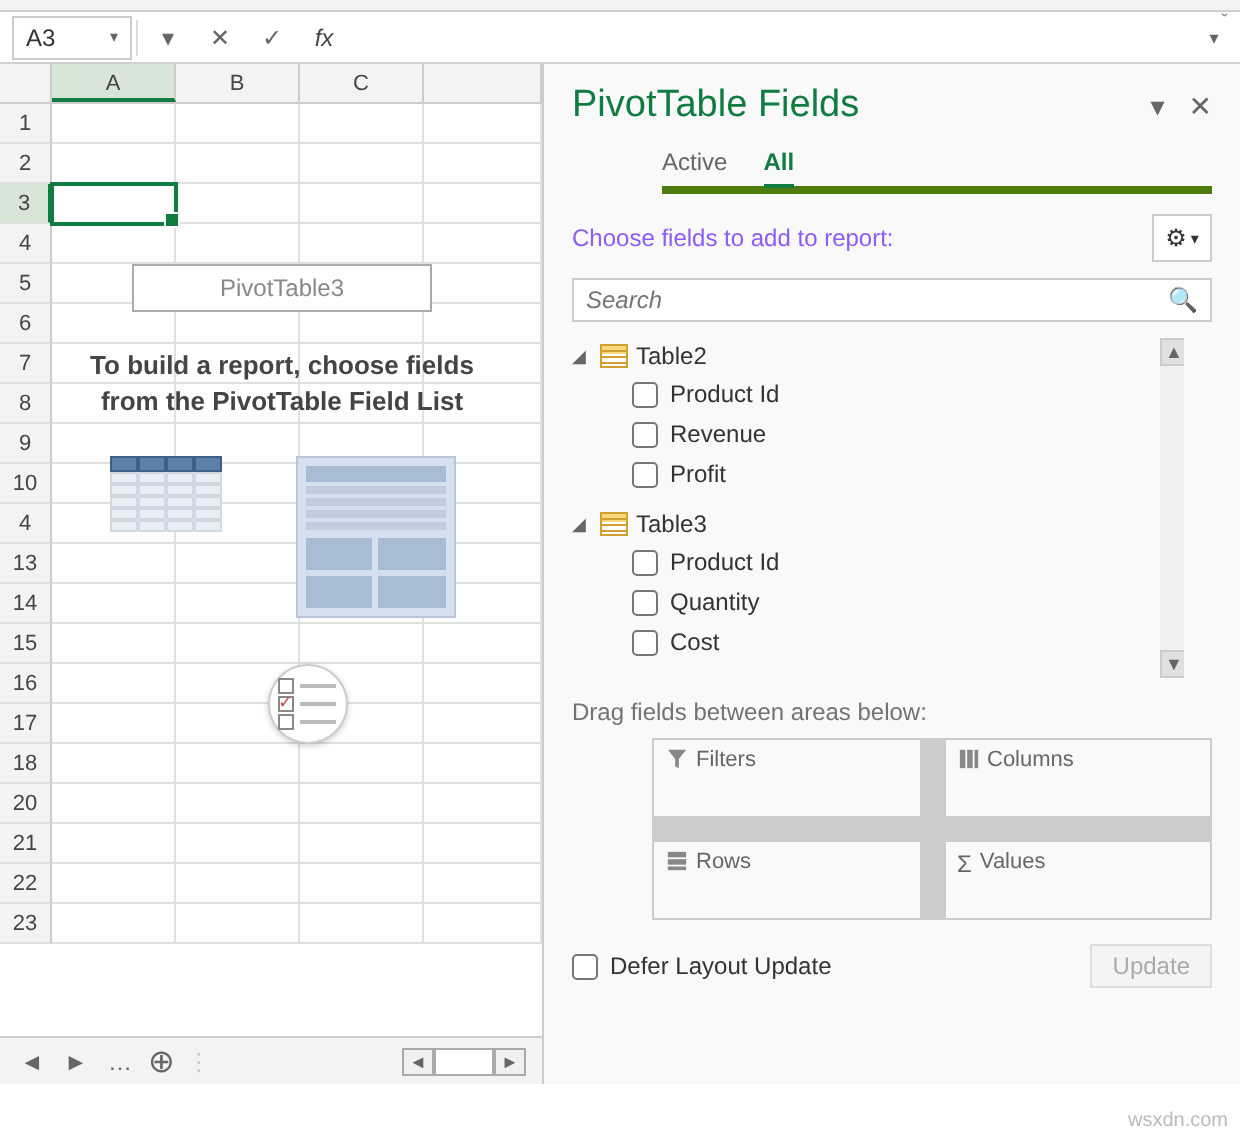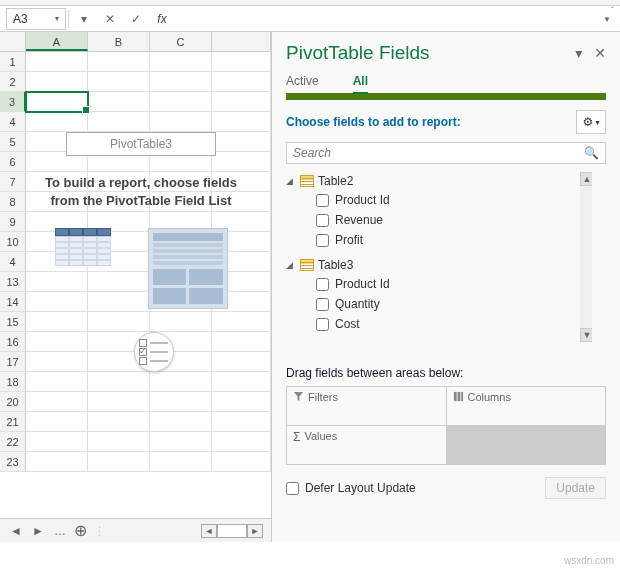--- a/index.html
+++ b/index.html
@@ -55,43 +55,43 @@
     .sheet-tabs { height: 24px; border-top: 1px solid #ccc; display: flex; align-items: center; gap: 6px; padding: 0 8px; background: #f3f3f3; }
     .st-btn { width: 16px; text-align: center; color: #666; font-size: 12px; }
     .st-add { font-size: 16px; color: #666; }
     .mini-scroll { display: flex; gap: 0; margin-left: auto; }
     .mini-scroll div { width: 16px; height: 14px; border: 1px solid #aaa; text-align: center; font-size: 9px; line-height: 12px; color: #666; background: #f0f0f0; }
     
     .pane { flex: 1; background: #f9f9f9; padding: 10px 14px; display: flex; flex-direction: column; position: relative; }
     .pane-title { font-size: 19px; color: #107c41; font-weight: 400; margin-bottom: 6px; display: flex; align-items: center; }
     .pane-title .sp { flex: 1; }
     .pane-ctrl { color: #666; margin-left: 12px; font-size: 14px; cursor: pointer; }
-    .tabs { display: flex; gap: 34px; border-bottom: 7px solid #4d7c0f; margin-bottom: 10px; font-size: 12px; }
+    .tabs { display: flex; gap: 18px; border-bottom: 4px solid #4d7c0f; margin-bottom: 10px; font-size: 12px; margin-left: 45px; }
     .tab { padding: 4px 0; color: #666; cursor: pointer; }
     .tab.active { color: #107c41; border-bottom: 2px solid #107c41; margin-bottom: -1px; font-weight: 600; }
     .choose-row { display: flex; align-items: center; margin-bottom: 8px; }
-    .choose-row .txt { flex: 1; color: #0369a1; font-weight: bold; }
+    .choose-row .txt { flex: 1; color: #8b5cf6; }
     .gear-btn { width: 30px; height: 24px; border: 1px solid #ccc; display: flex; align-items: center; justify-content: center; gap: 2px; background: #fff; }
     .search-box { display: flex; align-items: center; border: 1px solid #ccc; background: #fff; padding: 3px 6px; margin-bottom: 8px; }
     .search-box input { flex: 1; border: none; outline: none; font-style: italic; color: #888; font-size: 12px; }
     .search-box .mag { color: #666; }
     
     .field-list { flex: 1; overflow: auto; border-right: 14px solid transparent; position: relative; max-height: 170px; }
     .fl-scroll { position: absolute; right: -2px; top: 0; bottom: 0; width: 14px; background: #f0f0f0; }
     .fl-scroll .arr { height: 14px; text-align: center; font-size: 9px; color: #666; background: #e0e0e0; border: 1px solid #ccc; line-height: 12px; }
     .tbl-node { margin-bottom: 6px; }
     .tbl-hdr { display: flex; align-items: center; gap: 4px; padding: 2px 0; }
     .caret { font-size: 9px; color: #666; width: 10px; }
     .tbl-icon { width: 14px; height: 12px; background: linear-gradient(#f8d77c,#f8d77c 40%, #fff 40%); border: 1px solid #d0a030; position: relative; }
     .tbl-icon::after { content: ''; position: absolute; inset: 0; background: repeating-linear-gradient(to bottom, transparent 0 2px, #d0a030 2px 3px); }
     .fld { display: flex; align-items: center; gap: 6px; padding: 3px 0 3px 30px; }
     .fld input { width: 13px; height: 13px; }
     
-    .drag-label { margin: 24px 0 6px; color: #0f172a; }
-    .areas { display: grid; grid-template-columns: 1fr 1fr; grid-template-rows: 38px 38px; gap: 1px; background: #ccc; border: 1px solid #ccc; }
+    .drag-label { margin: 10px 0 6px; color: #737373; }
+    .areas { display: grid; grid-template-columns: 1fr 1fr; grid-template-rows: 38px 38px; gap: 13px; background: #ccc; border: 1px solid #ccc; margin-left: 40px; }
     .area { background: #f9f9f9; padding: 4px 6px; display: flex; align-items: flex-start; gap: 4px; color: #666; font-size: 11px; }
     .area svg { width: 11px; height: 11px; }
     .defer-row { display: flex; align-items: center; gap: 6px; margin-top: 12px; }
     .defer-row .upd { margin-left: auto; color: #aaa; border: 1px solid #ddd; padding: 3px 10px; background: #f4f4f4; }
     
     .watermark { position: absolute; right: 6px; bottom: 2px; font-size: 10px; color: #bbb; }
     .ribbon-dd { position: absolute; top: 6px; right: 6px; font-size: 10px; color: #888; }
   </style>
 </head>
 <body>
@@ -443,20 +443,28 @@
       </div>
       <div class="area">
         <svg viewBox="0 0 12 12">
             <rect x="1" y="1" width="3" height="10" fill="#888"></rect>
             <rect x="5" y="1" width="3" height="10" fill="#888"></rect>
             <rect x="9" y="1" width="2" height="10" fill="#888"></rect>
           </svg>
         <span>Columns</span>
       </div>
       <div class="area">
+        <svg viewBox="0 0 12 12">
+            <rect x="1" y="1" width="10" height="3" fill="#888"></rect>
+            <rect x="1" y="5" width="10" height="3" fill="#888"></rect>
+            <rect x="1" y="9" width="10" height="2" fill="#888"></rect>
+          </svg>
+        <span>Rows</span>
+      </div>
+      <div class="area">
         <span style="font-size:12px;">Σ</span>
         <span>Values</span>
       </div>
     </div>
 
     <div class="defer-row">
       <input type="checkbox" style="">
       <span>Defer Layout Update</span>
       <span class="upd">Update</span>
     </div>

